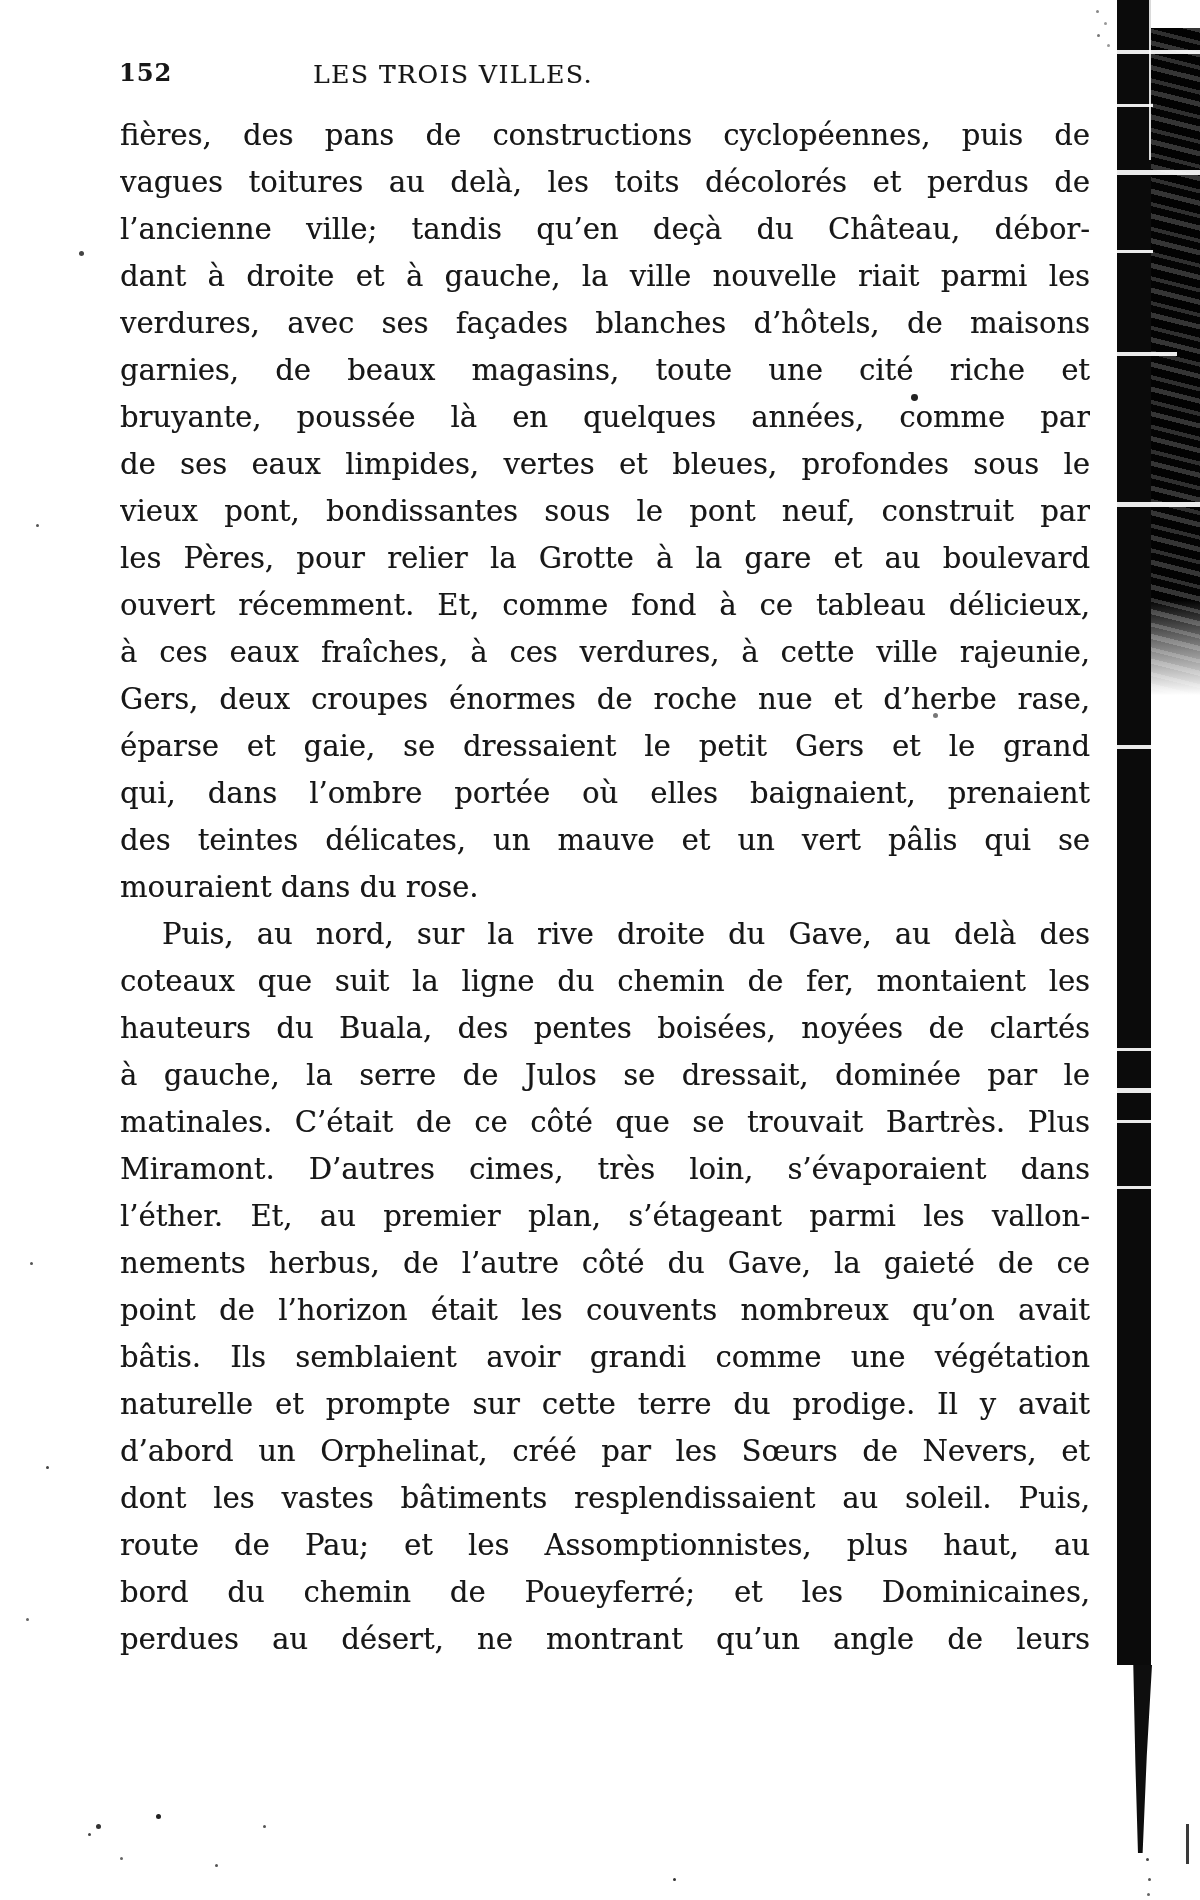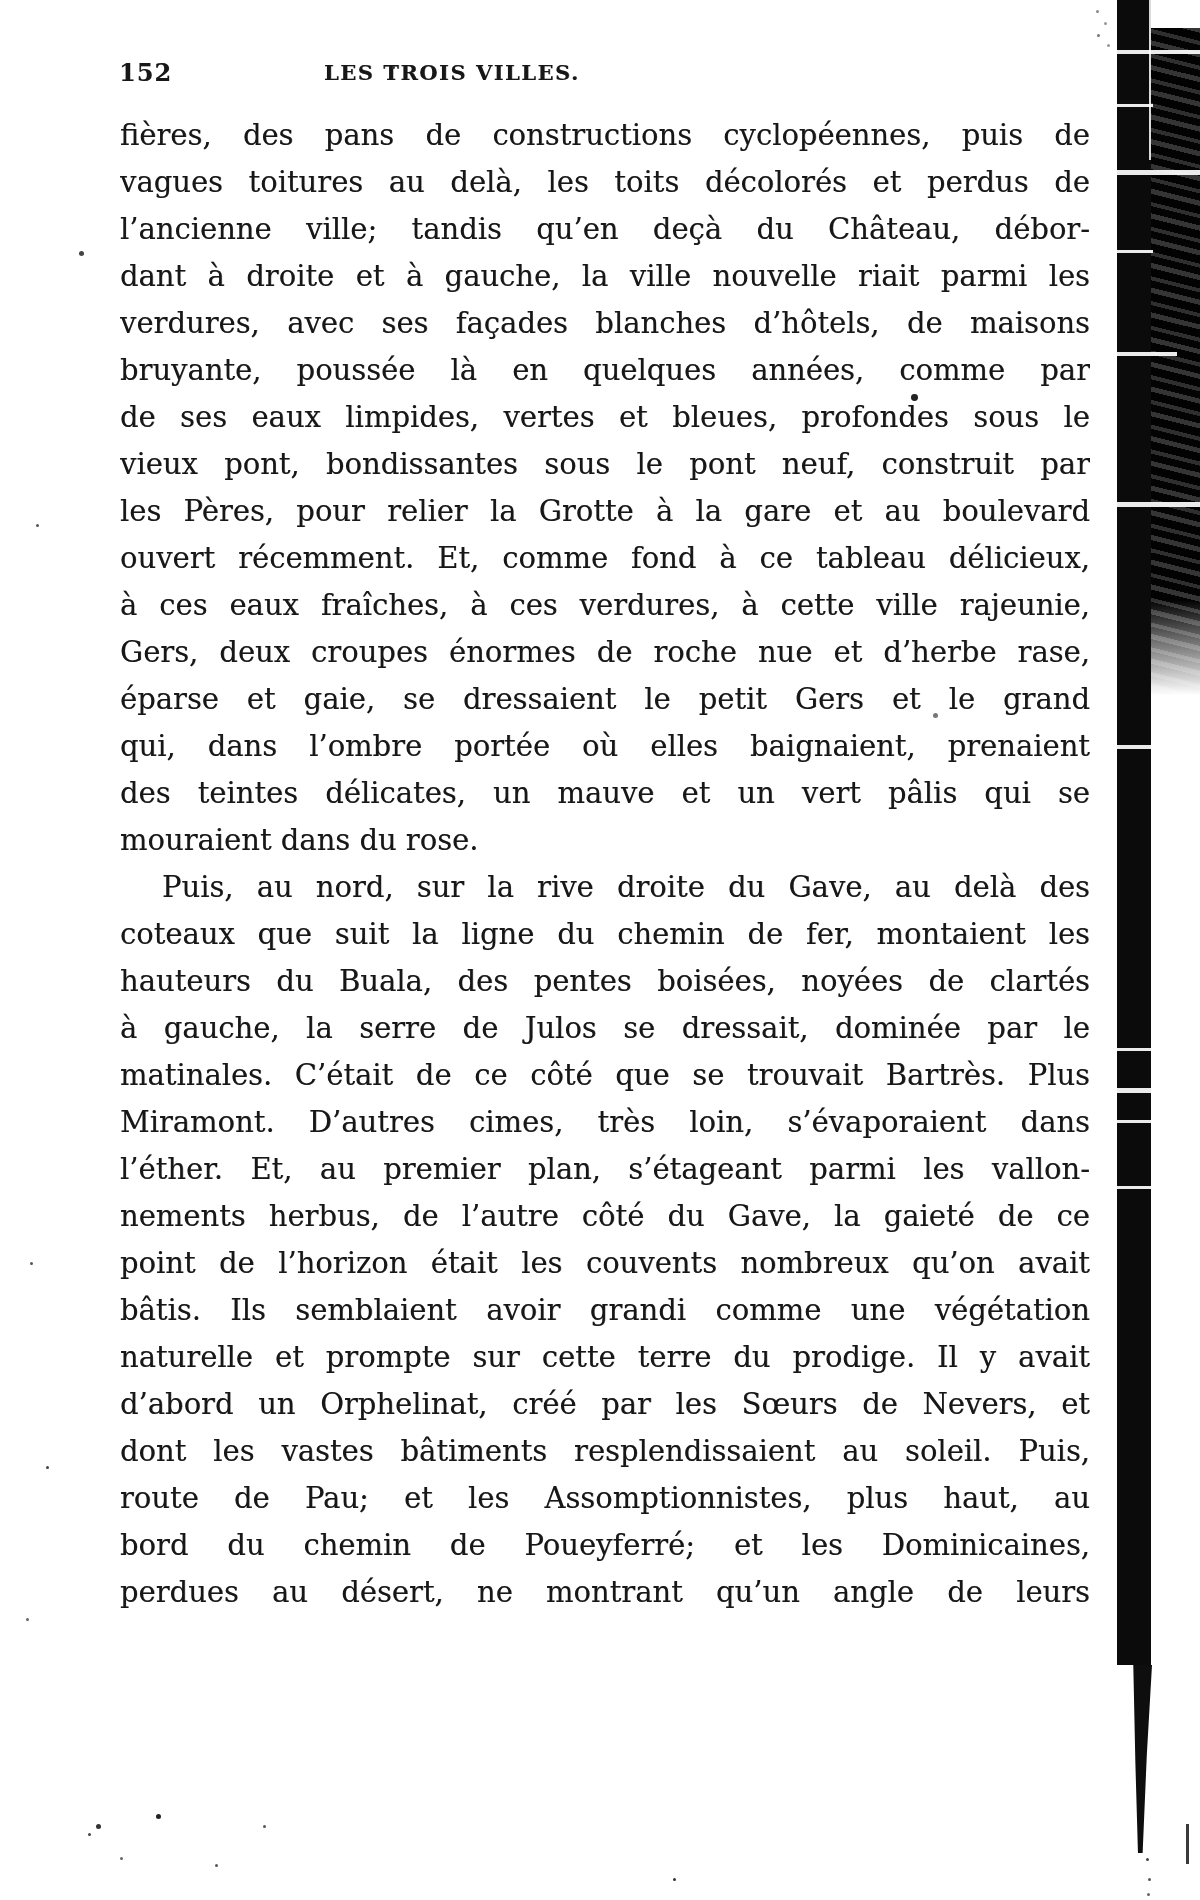--- a/index.html
+++ b/index.html
@@ -12,22 +12,22 @@
     color:#171717;
   }
   
   .header-row{position:absolute;top:56px;left:0;width:1200px;height:36px;}
   .page-number{
     position:absolute;left:119px;top:2px;
     font-size:24px;font-weight:bold;letter-spacing:1px;
     text-shadow:0.4px 0.4px 0 rgba(0,0,0,.4);
   }
   .running-title{
-    position:absolute;left:324px;top:4px;
-    font-size:21px;font-weight:bold;letter-spacing:1.5px;
+    position:absolute;left:313px;top:4px;
+    font-size:25px;font-weight:normal;letter-spacing:1.5px;
     text-shadow:0.4px 0.4px 0 rgba(0,0,0,.4);
     white-space:nowrap;
   }
   
   .text-block{
     position:absolute;left:120px;top:112px;width:970px;
   }
   .line{
     height:47px;line-height:47px;overflow:hidden;
     font-size:29px;
@@ -111,20 +111,21 @@
   </div>
 
   <div class="text-block">
 
     <div class="paragraph">
       <div class="line">fières, des pans de constructions cyclopéennes, puis de</div>
       <div class="line">vagues toitures au delà, les toits décolorés et perdus de</div>
       <div class="line">l’ancienne ville; tandis qu’en deçà du Château, débor-</div>
       <div class="line">dant à droite et à gauche, la ville nouvelle riait parmi les</div>
       <div class="line">verdures, avec ses façades blanches d’hôtels, de maisons</div>
+      <div class="line">garnies, de beaux magasins, toute une cité riche et</div>
       <div class="line">bruyante, poussée là en quelques années, comme par</div>
       <div class="line">de ses eaux limpides, vertes et bleues, profondes sous le</div>
       <div class="line">vieux pont, bondissantes sous le pont neuf, construit par</div>
       <div class="line">les Pères, pour relier la Grotte à la gare et au boulevard</div>
       <div class="line">ouvert récemment. Et, comme fond à ce tableau délicieux,</div>
       <div class="line">à ces eaux fraîches, à ces verdures, à cette ville rajeunie,</div>
       <div class="line">Gers, deux croupes énormes de roche nue et d’herbe rase,</div>
       <div class="line">éparse et gaie, se dressaient le petit Gers et le grand</div>
       <div class="line">qui, dans l’ombre portée où elles baignaient, prenaient</div>
       <div class="line">des teintes délicates, un mauve et un vert pâlis qui se</div>

